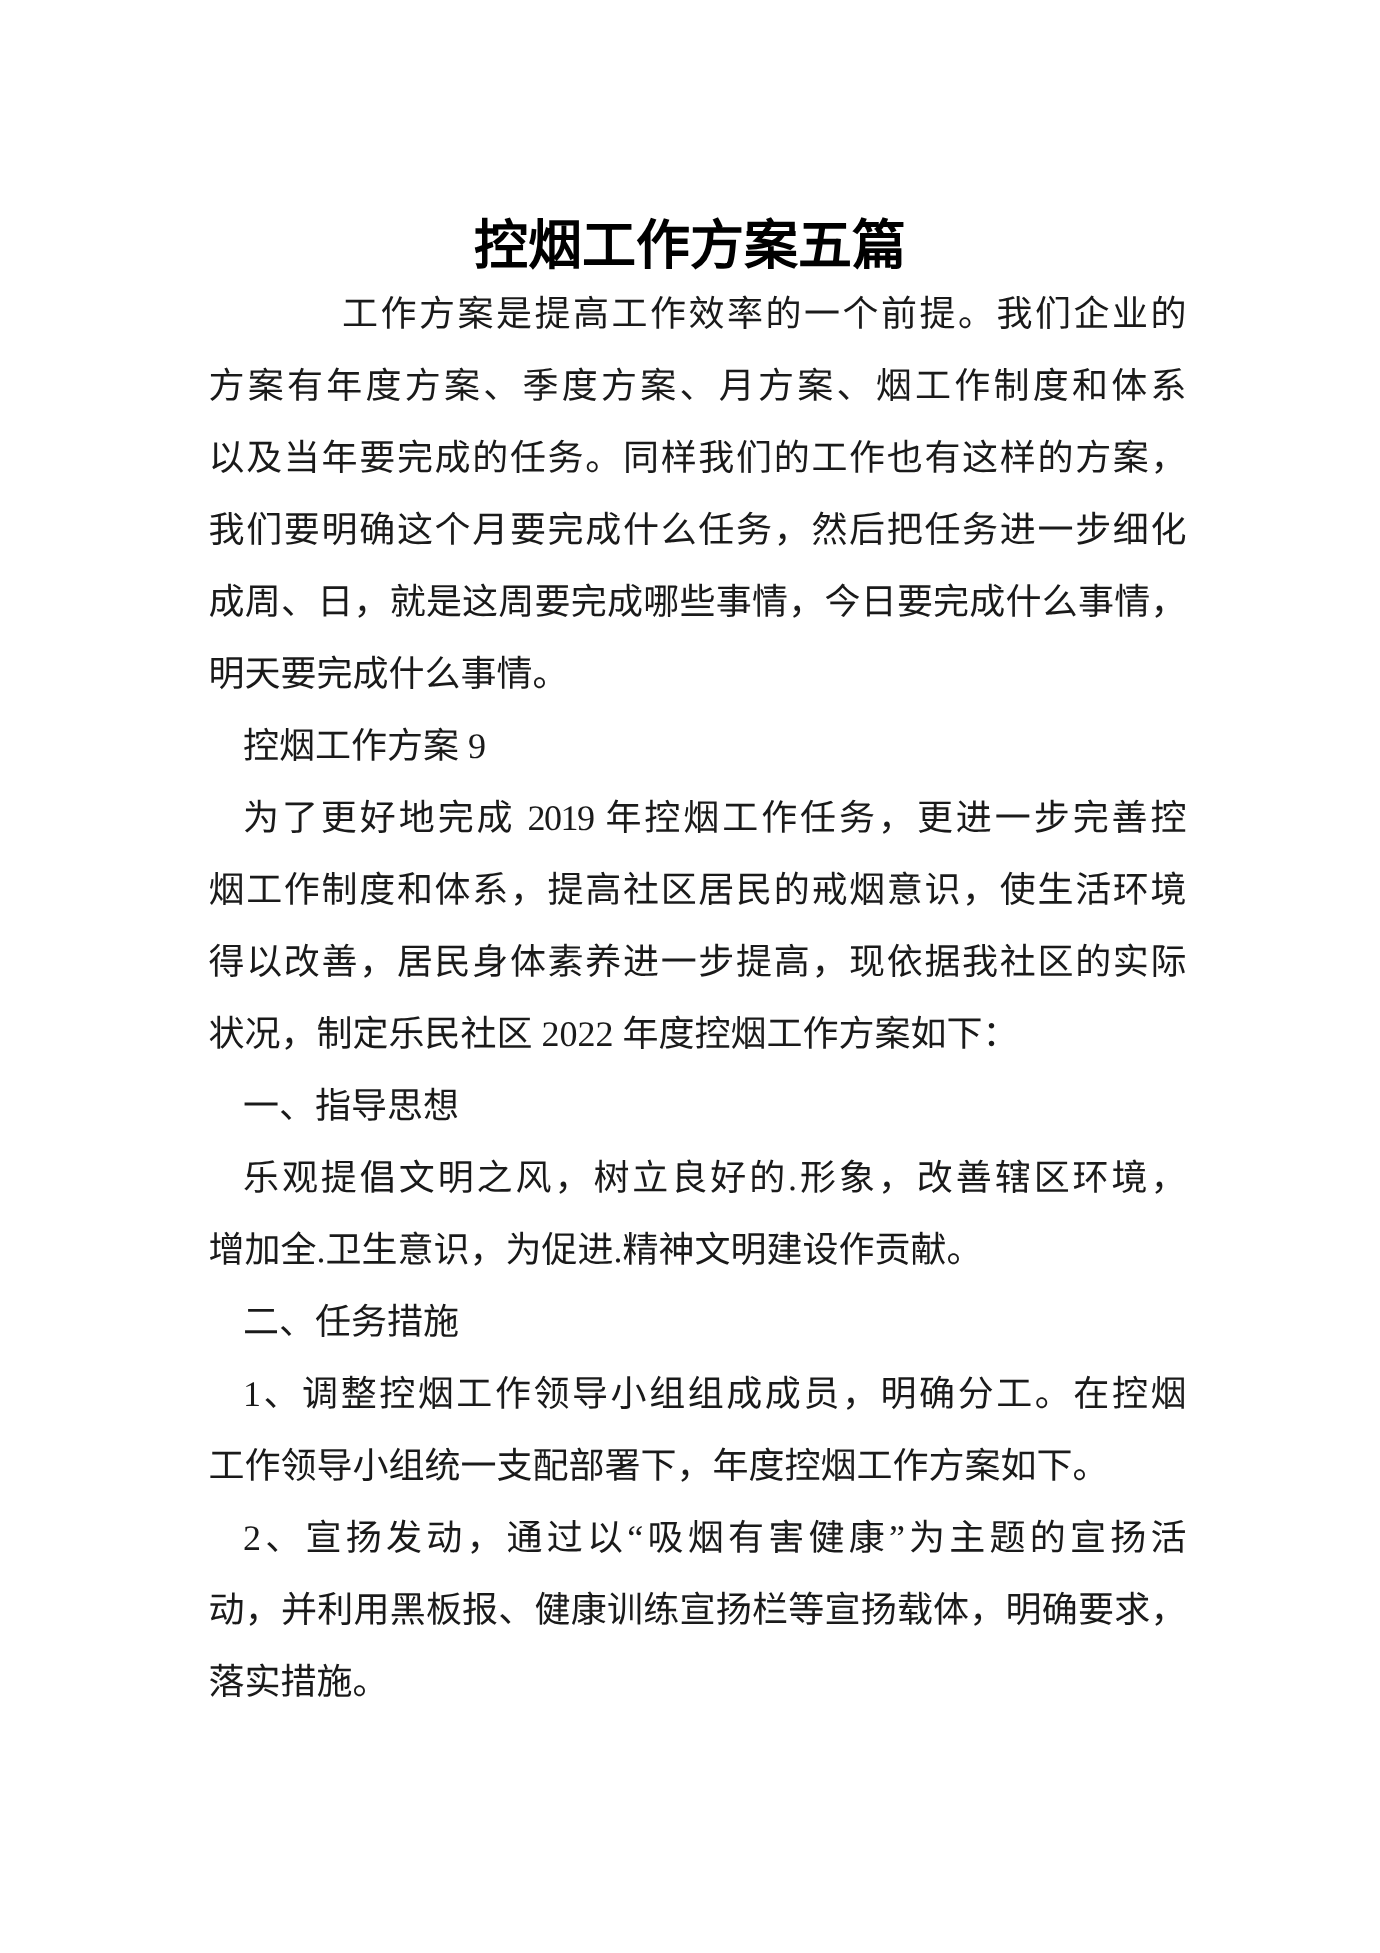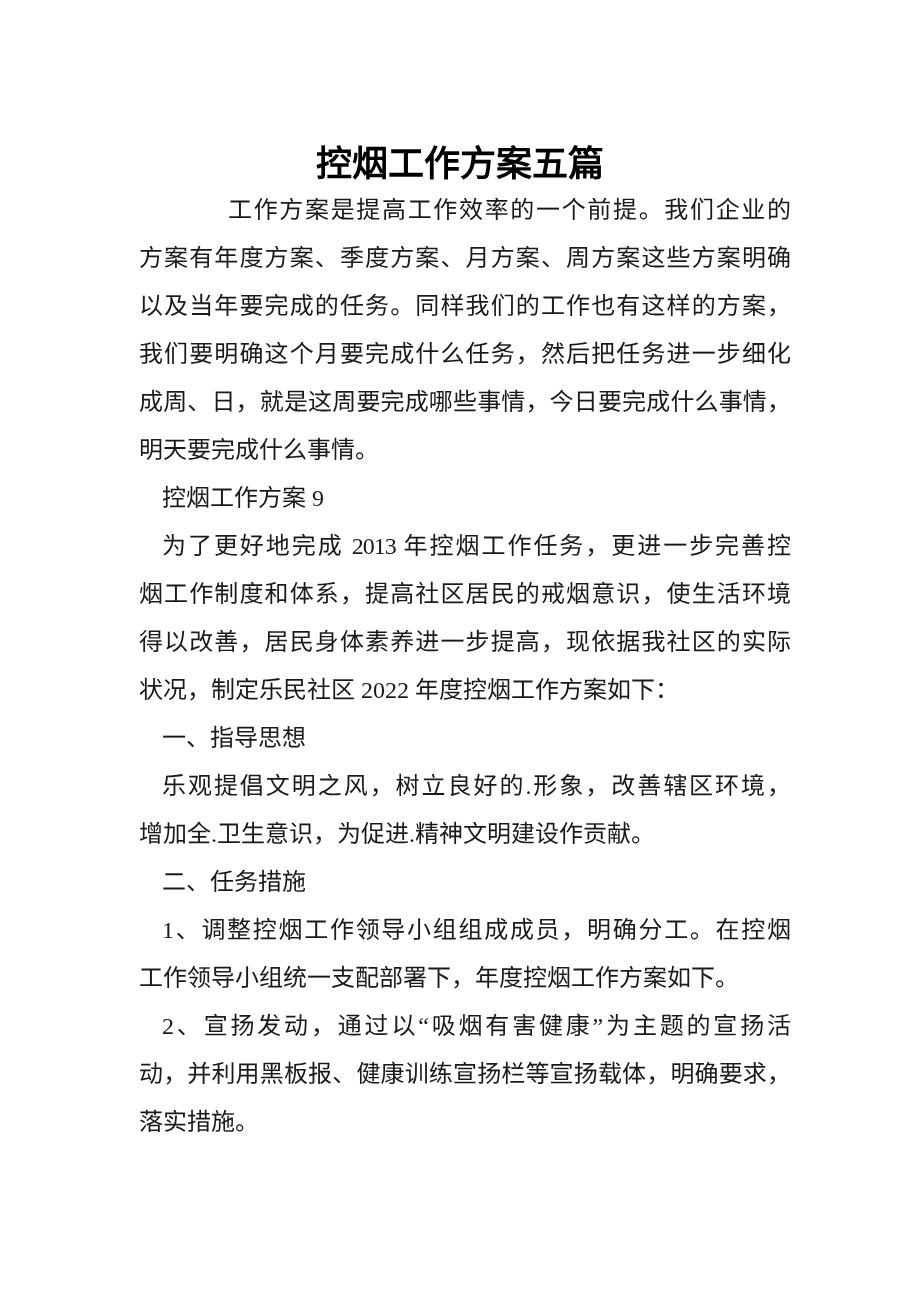--- a/index.html
+++ b/index.html
@@ -63,33 +63,33 @@
 <body>
 
 <div class="page">
 
   <h1 class="doc-title">控烟工作方案五篇</h1>
 
   <div class="doc-body">
 
     <div class="para">
       <div class="line j ind-intro">工作方案是提高工作效率的一个前提。我们企业的</div>
-      <div class="line j">方案有年度方案、季度方案、月方案、周方案这些方案明确</div>
+      <div class="line j">方案有年度方案、季度方案、月方案、烟工作制度和体系</div>
       <div class="line j">以及当年要完成的任务。同样我们的工作也有这样的方案，</div>
       <div class="line j">我们要明确这个月要完成什么任务，然后把任务进一步细化</div>
       <div class="line j">成周、日，就是这周要完成哪些事情，今日要完成什么事情，</div>
       <div class="line n">明天要完成什么事情。</div>
     </div>
 
     <div class="para">
       <div class="line n ind-para">控烟工作方案 9</div>
     </div>
 
     <div class="para">
-      <div class="line j ind-para">为了更好地完成 2013 年控烟工作任务，更进一步完善控</div>
+      <div class="line j ind-para">为了更好地完成 2019 年控烟工作任务，更进一步完善控</div>
       <div class="line j">烟工作制度和体系，提高社区居民的戒烟意识，使生活环境</div>
       <div class="line j">得以改善，居民身体素养进一步提高，现依据我社区的实际</div>
       <div class="line n">状况，制定乐民社区 2022 年度控烟工作方案如下：</div>
     </div>
 
     <div class="para">
       <div class="line n ind-para">一、指导思想</div>
     </div>
 
     <div class="para">

